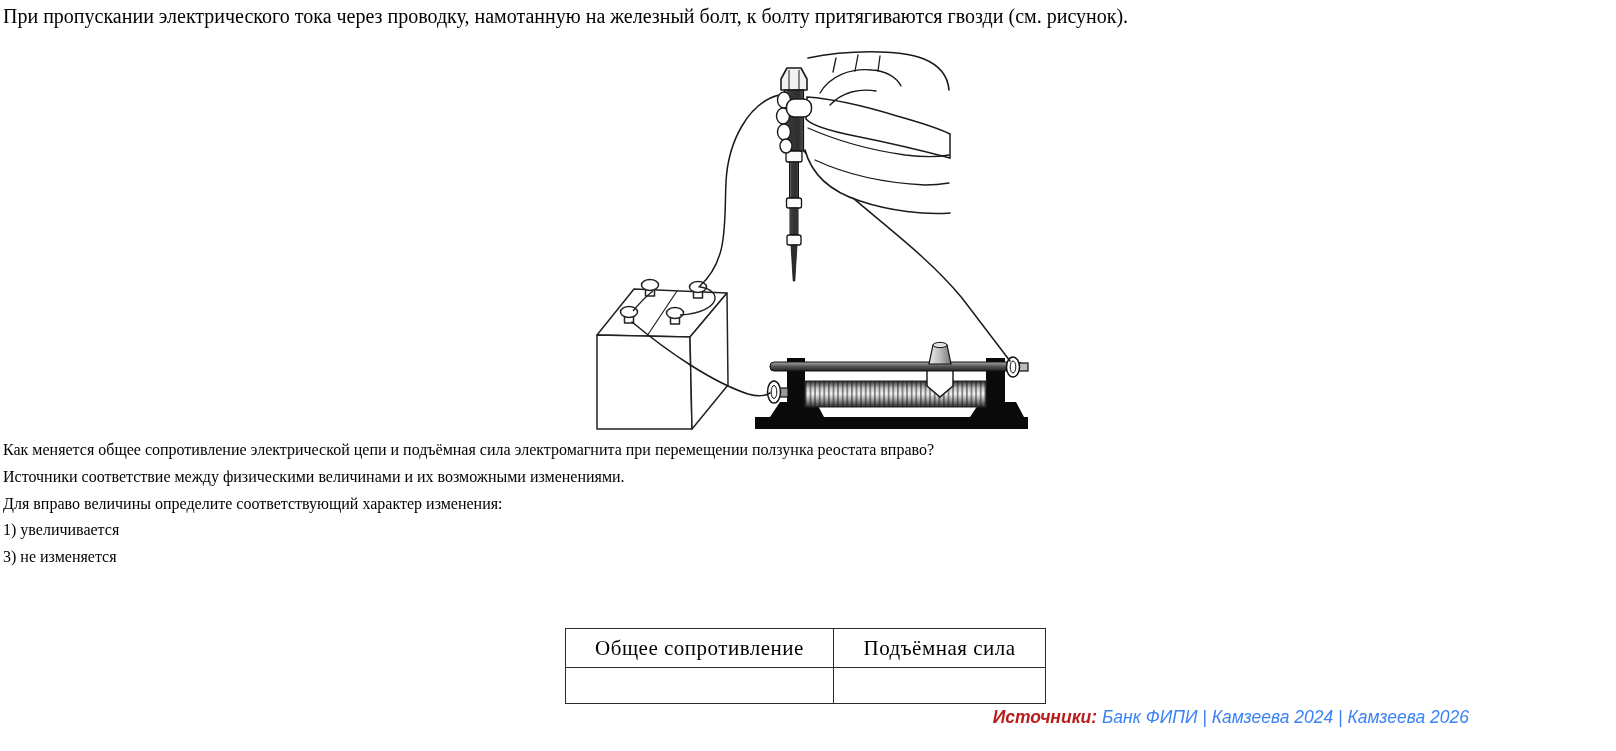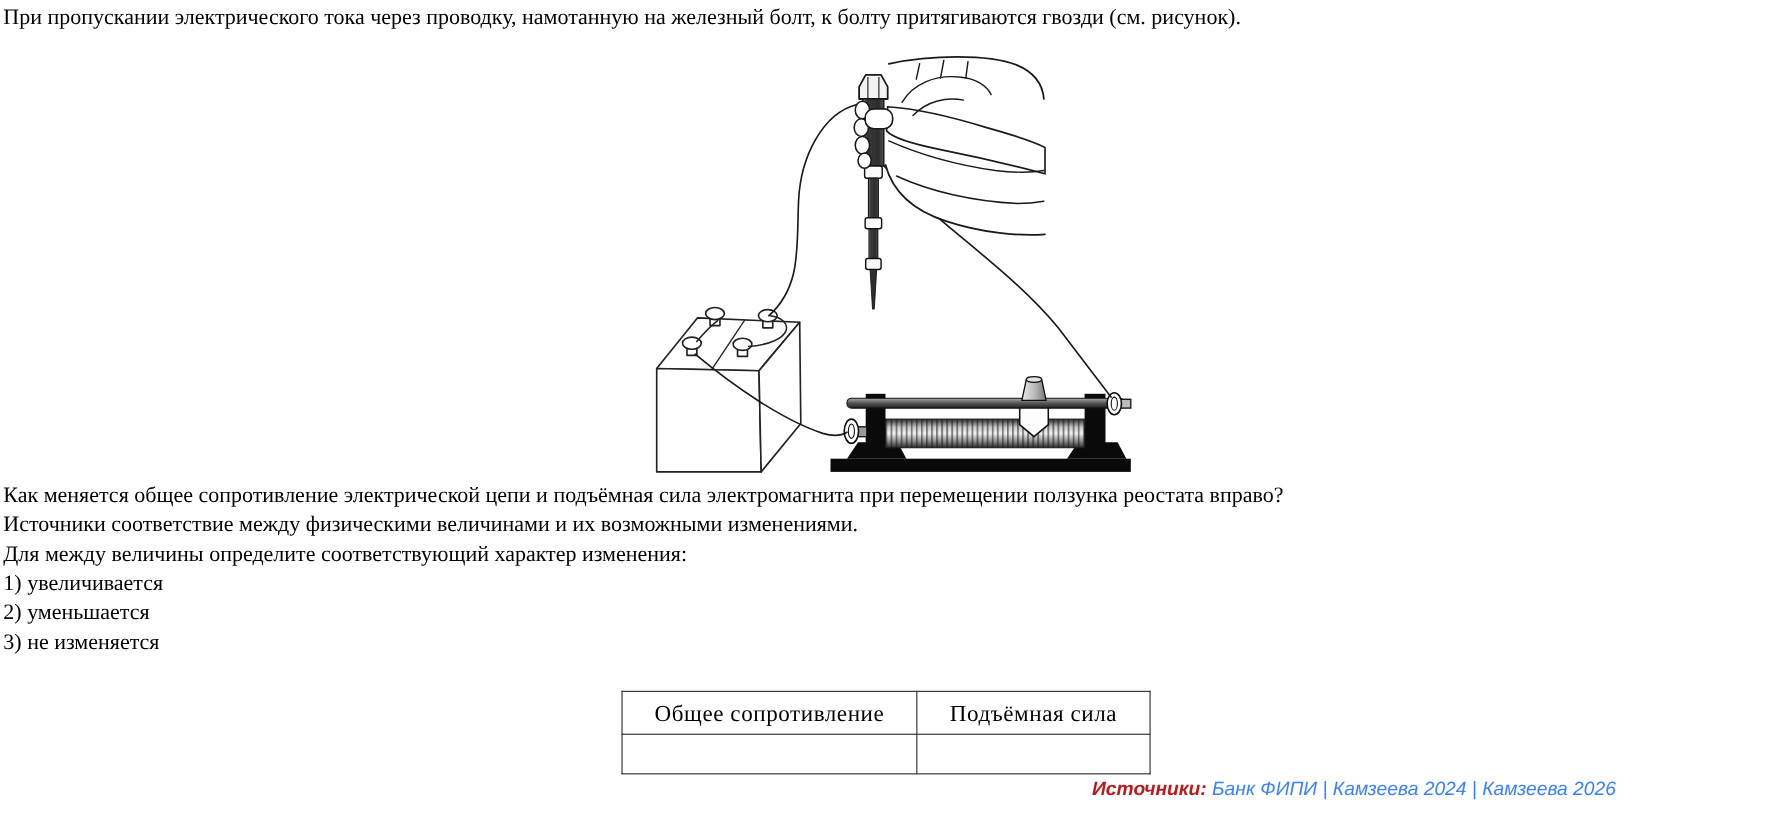--- a/index.html
+++ b/index.html
@@ -5,21 +5,21 @@
   * { margin:0; padding:0; box-sizing:border-box; }
   html,body { width:1616px; height:751px; background:#ffffff; overflow:hidden;
               font-family:"Liberation Serif", serif; color:#000; }
   .page { position:relative; width:1472px; height:751px; }
 
   .intro-line { position:absolute; left:3px; top:5px; font-size:20px; white-space:nowrap; }
 
   .figure-wrap { position:absolute; left:560px; top:50px; width:480px; height:385px; }
   .figure-wrap svg { display:block; width:100%; height:100%; }
 
-  .question-block { position:absolute; left:3px; top:437px; font-size:20px; line-height:26.8px; }
+  .question-block { position:absolute; left:3px; top:437px; font-size:16px; line-height:26.8px; }
   .question-block div { white-space:nowrap; }
 
   table.answer { position:absolute; left:565px; top:628px; border-collapse:collapse;
                  font-size:21px; }
   table.answer th, table.answer td { border:1.5px solid #2a2a2a; font-weight:normal;
                  text-align:center; vertical-align:middle;margin-top:32px; }
   table.answer th { height:39px; padding:0 14px; letter-spacing:0.5px; }
   table.answer td { height:36px; }
   .col-resistance { width:268px; }
   .col-force { width:212px; }
@@ -164,23 +164,22 @@
         <path d="M 830,105 C 842,92 860,88 876,91" stroke-width="1.3"></path>
         <path d="M 808,128 C 835,140 870,150 905,155 C 922,157 938,157 949,155" stroke-width="1.3"></path>
         <path d="M 815,160 C 845,174 885,183 925,185 C 934,185 943,184 949,183" stroke-width="1.3"></path>
       </g>
     </svg>
   </div>
 
   <div class="question-block">
     <div>Как меняется общее сопротивление электрической цепи и подъёмная сила электромагнита при перемещении ползунка реостата вправо?</div>
     <div>Источники соответствие между физическими величинами и их возможными изменениями.</div>
-    <div>Для между величины определите соответствующий характер изменения:</div>
+    <div>Для вправо величины определите соответствующий характер изменения:</div>
     <div>1) увеличивается</div>
-    <div>2) уменьшается</div>
     <div>3) не изменяется</div>
   </div>
 
   <table class="answer">
     <thead>
       <tr>
         <th class="col-resistance">Общее сопротивление</th>
         <th class="col-force">Подъёмная сила</th>
       </tr>
     </thead>

